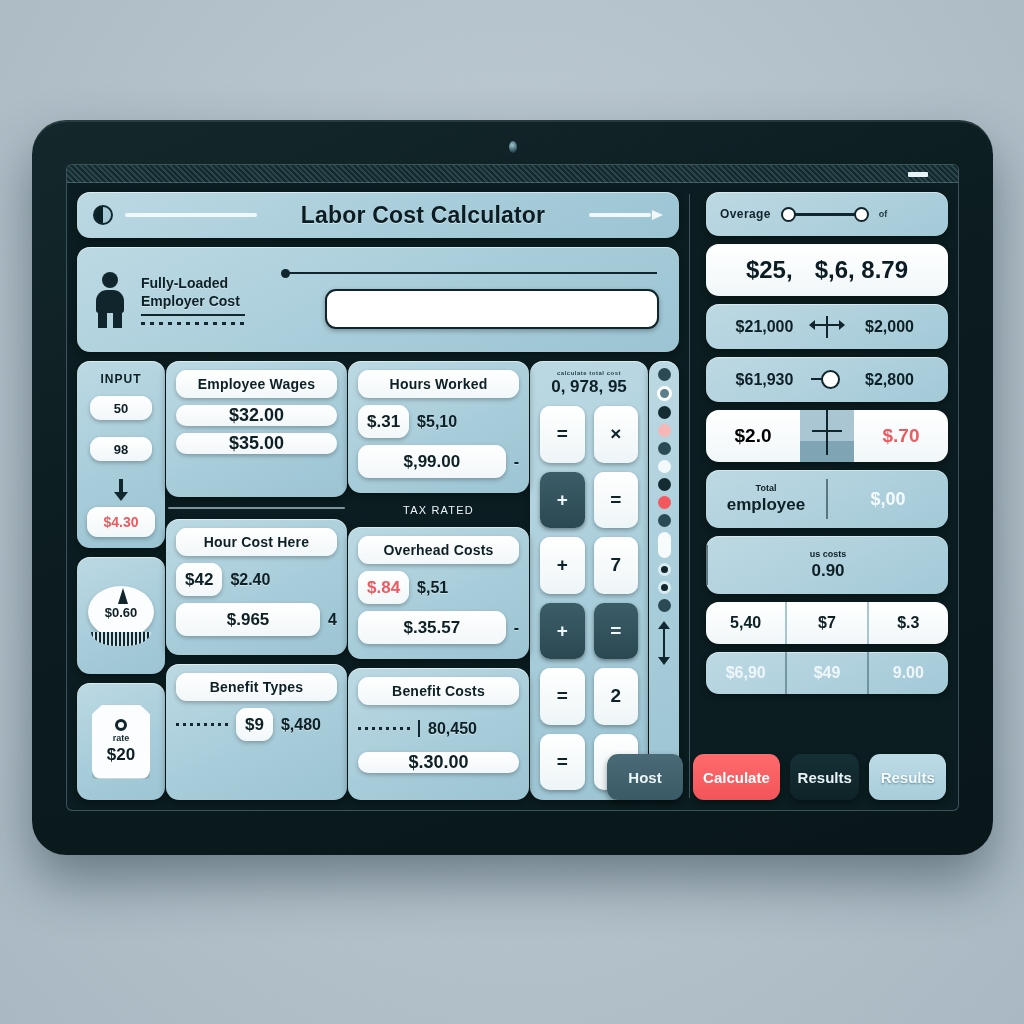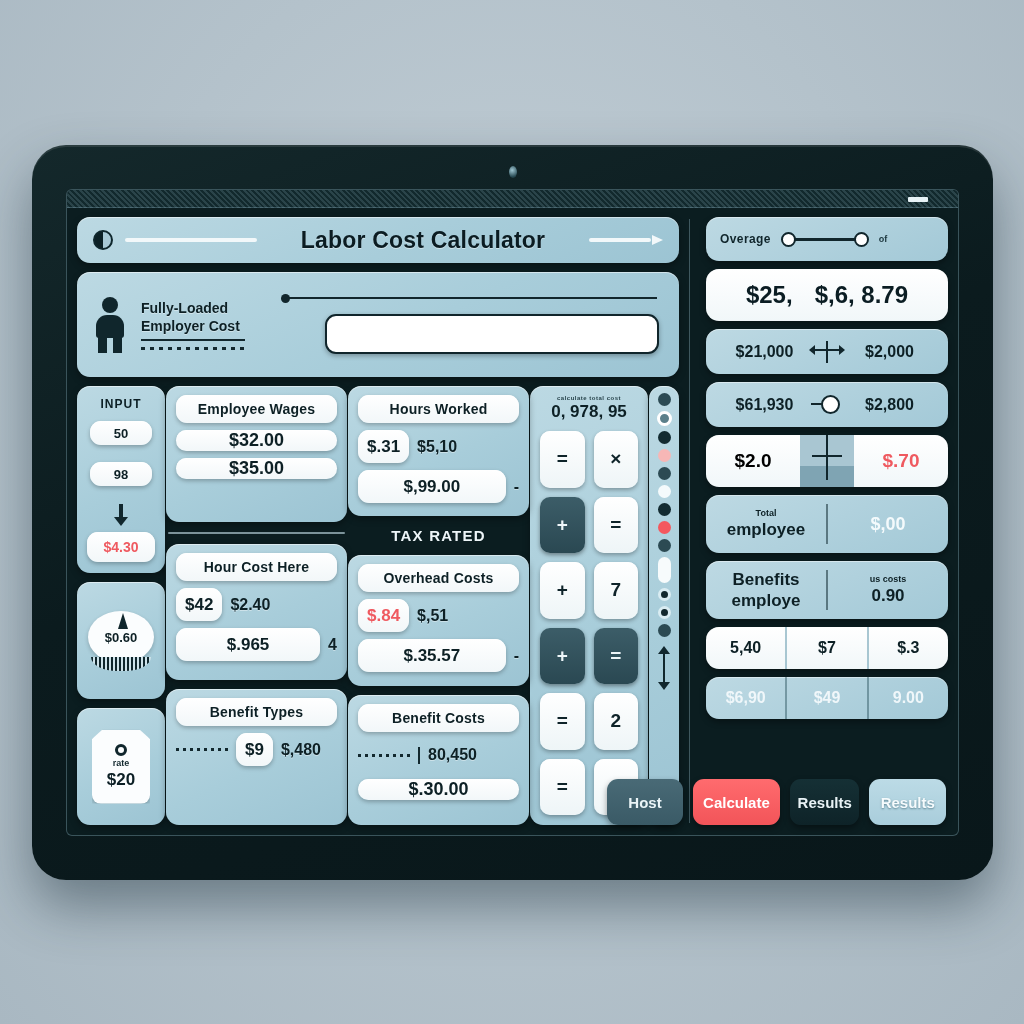--- a/index.html
+++ b/index.html
@@ -10,21 +10,21 @@
     height: 1024px;
     overflow: hidden;
     font-family: "Liberation Sans", sans-serif;
     background: radial-gradient(ellipse at 50% 40%, #c2ced6 0%, #b4c2cb 55%, #a9b8c2 100%);
   }
 
   
   .device {
     position: absolute;
     left: 32px;
-    top: 145px;
+    top: 120px;
     width: 961px;
     height: 735px;
     background: linear-gradient(160deg, #14282b 0%, #0b1b1e 45%, #09171a 100%);
     border-radius: 34px;
     box-shadow: 0 26px 54px rgba(20,40,50,.45), 0 2px 0 rgba(255,255,255,.10) inset;
   }
   .camera {
     position: absolute;
     left: 50%;
     top: 21px;
@@ -255,21 +255,21 @@
     text-shadow: 0 1px 0 rgba(255,255,255,.4);
   }
   .val-wide { height: 21px; font-size: 18px; }
   .red { color: #ef5a60; }
   .dotline {
     width: 52px; height: 3px; flex: none;
     background: repeating-linear-gradient(90deg, #12282e 0 3px, rgba(0,0,0,0) 3px 7px);
   }
   .bar-sep { width: 2px; height: 17px; background: #12282e; flex: none; }
   .section-label {
-    font-size: 15px; font-weight: bold; letter-spacing: 1.2px; color: #edf5f8;
+    font-size: 11px; font-weight: normal; letter-spacing: 1.2px; color: #edf5f8;
     text-align: center;
     padding: 2px 0;
   }
   .hr-light { height: 2px; background: rgba(200,226,236,.6); margin: 1px 2px; border-radius: 1px; }
 
   
   .calc {
     width: 118px;
     padding: 9px 10px 10px 10px;
     display: flex; flex-direction: column;
@@ -654,24 +654,20 @@
             <span class="tiny">Total</span>
             <span class="big">employee</span>
           </div>
           <div class="cell-sep"></div>
           <div class="cell">
             <span class="wht">$,00</span>
           </div>
         </div>
 
         <div class="r-row r-tint r-two">
-          <div class="cell">
-            <span class="big">Benefits</span>
-            <span class="big">employe</span>
-          </div>
           <div class="cell-sep"></div>
           <div class="cell">
             <span class="tiny">us costs</span>
             <span class="big">0.90</span>
           </div>
         </div>
 
         <div class="r-row r-white r-three">
           <div class="cell">5,40</div>
           <div class="sep"></div>

